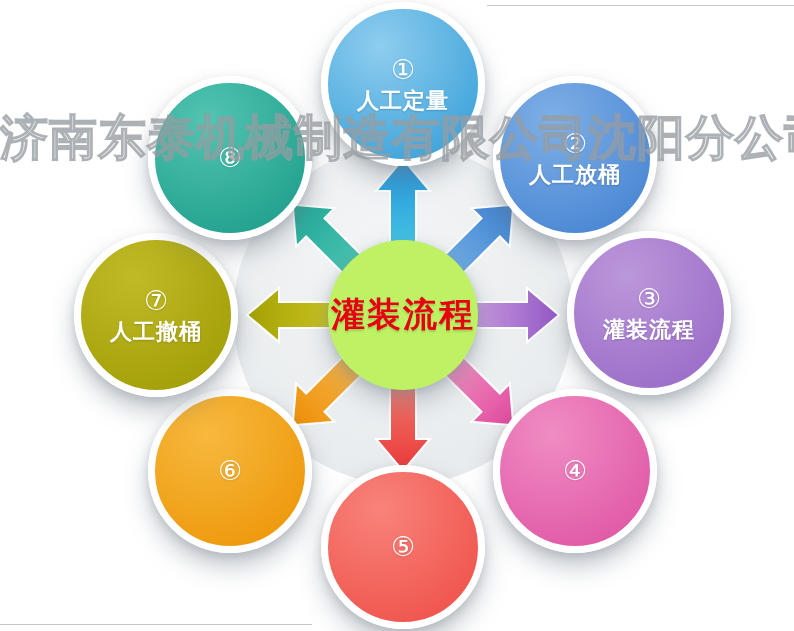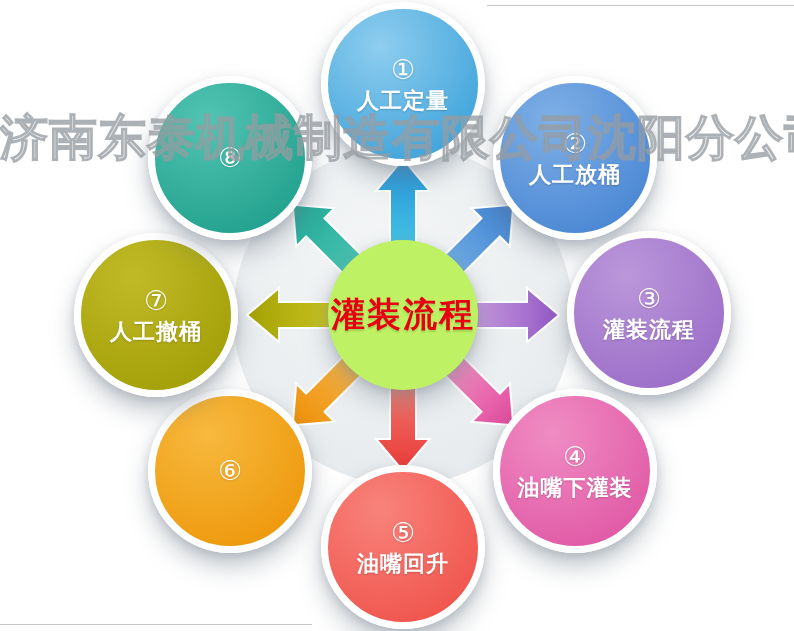--- a/index.html
+++ b/index.html
@@ -144,25 +144,23 @@
   <div class="node node-2">
     <div class="node-number">②</div>
     <div class="node-label">人工放桶</div>
   </div>
   <div class="node node-3">
     <div class="node-number">③</div>
     <div class="node-label">灌装流程</div>
   </div>
   <div class="node node-4">
     <div class="node-number">④</div>
-    <div class="node-label">油嘴下灌装</div>
   </div>
   <div class="node node-5">
     <div class="node-number">⑤</div>
-    <div class="node-label">油嘴回升</div>
   </div>
   <div class="node node-6">
     <div class="node-number">⑥</div>
   </div>
   <div class="node node-7">
     <div class="node-number">⑦</div>
     <div class="node-label">人工撤桶</div>
   </div>
   <div class="node node-8">
     <div class="node-number">⑧</div>

